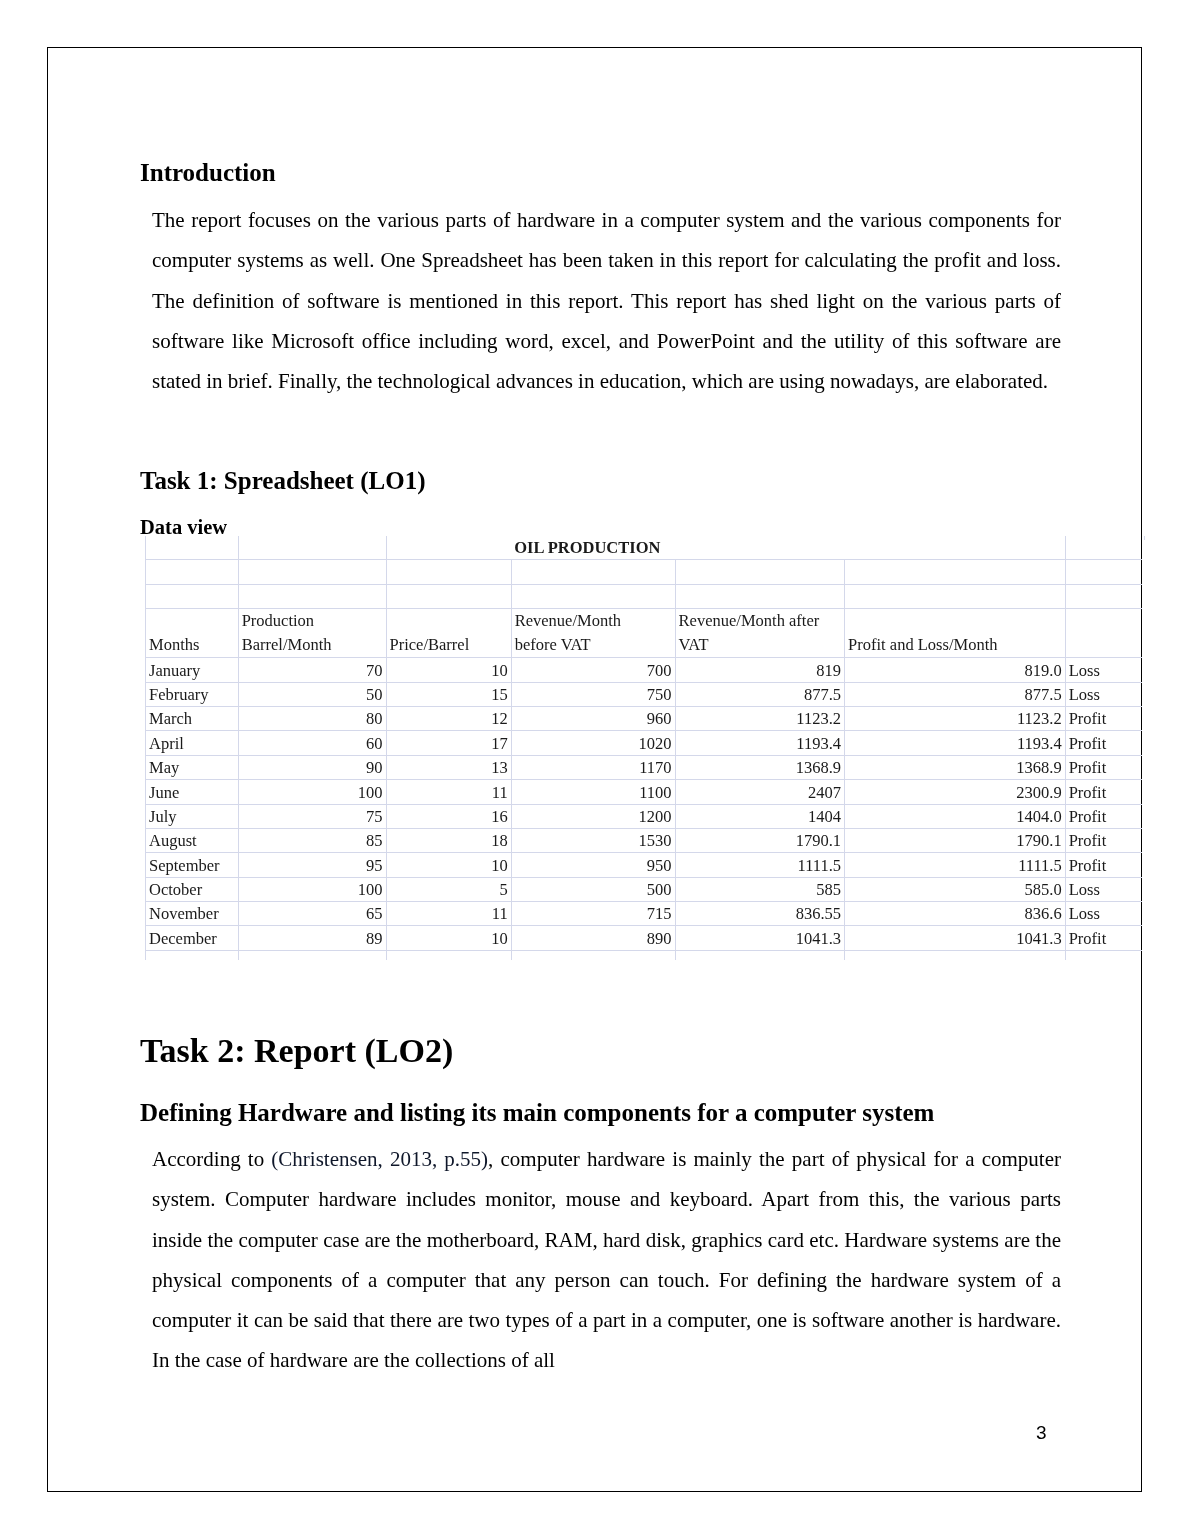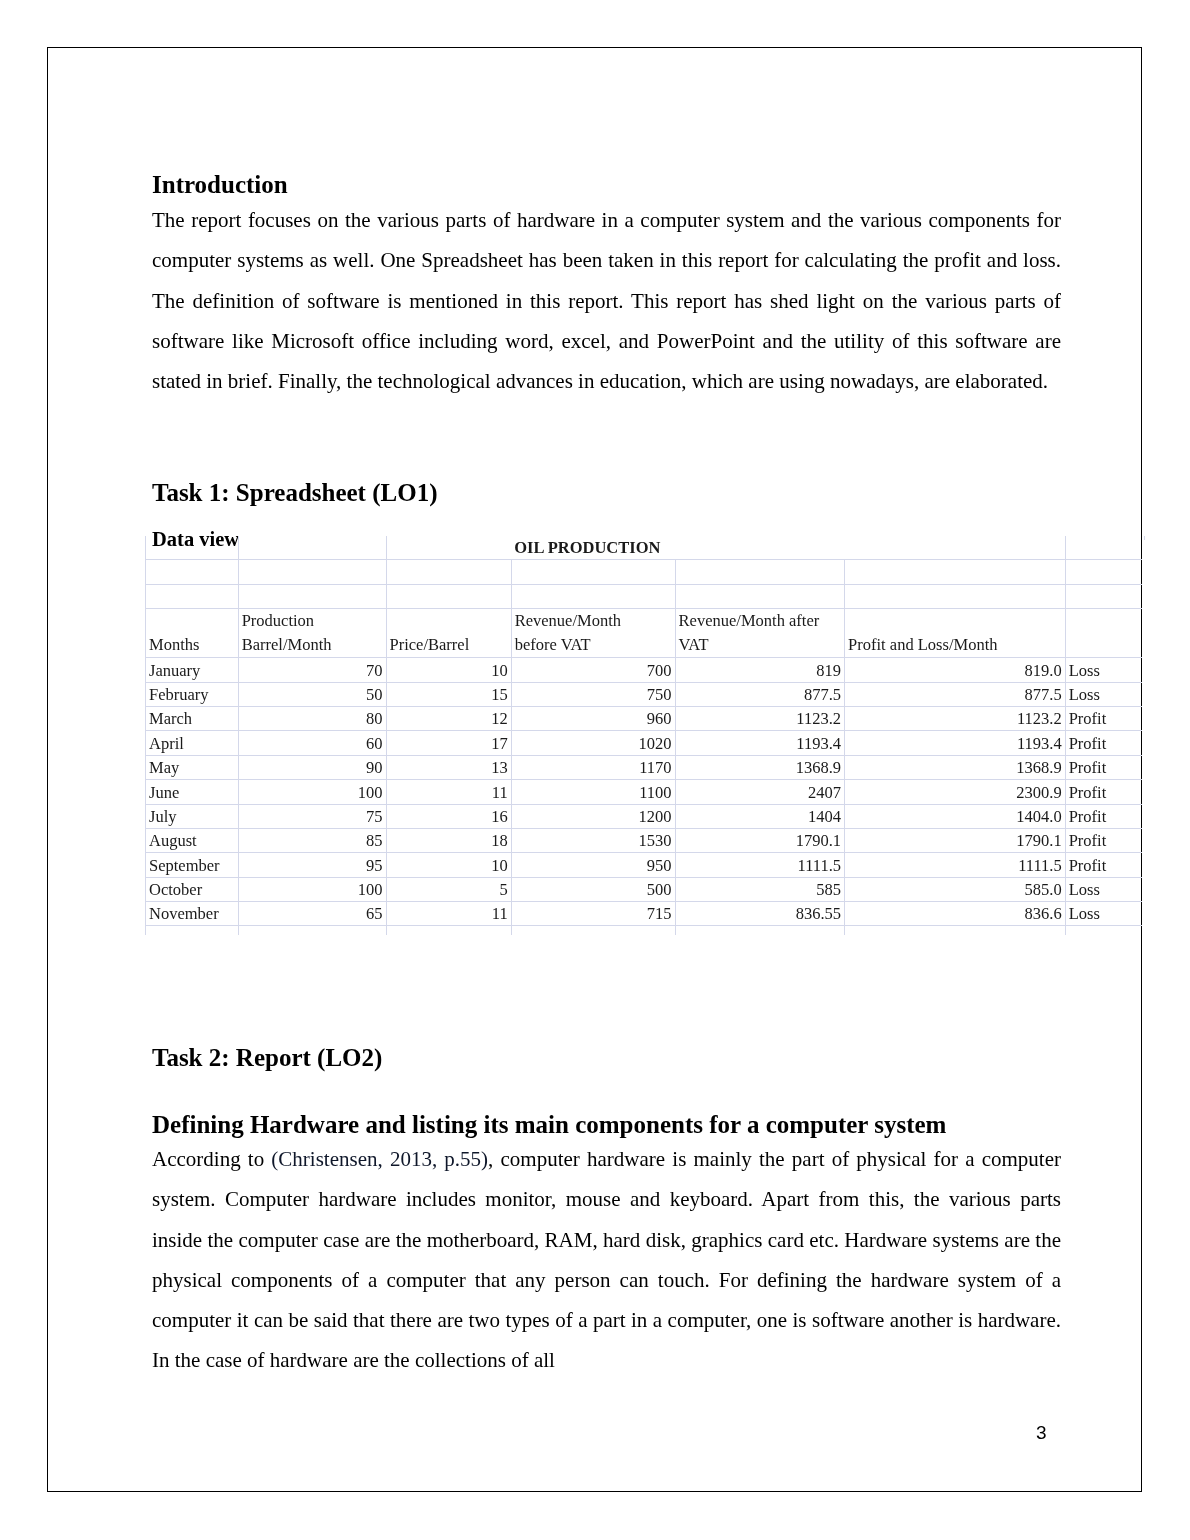--- a/index.html
+++ b/index.html
@@ -5,30 +5,30 @@
   html, body { margin: 0; padding: 0; background: #ffffff; }
   body { width: 1190px; height: 1540px; position: relative; overflow: hidden; }
   .page-border {
     position: absolute; left: 47px; top: 47px; width: 1095px; height: 1445px;
     border: 1.5px solid #000; box-sizing: border-box;
   }
   .content {
     position: absolute; left: 140px; top: 0; width: 909px;
     font-family: "Liberation Serif", "DejaVu Serif", serif; color: #000;
   }
-  h1, h2, h3 { margin: 12px; font-family: "Liberation Serif", serif; font-weight: bold; }
+  h1, h2, h3 { margin: 0; font-family: "Liberation Serif", serif; font-weight: bold; }
   .h-intro { position: absolute; top: 159px; font-size: 25px; left: 0; white-space: nowrap; }
   .para {
     position: absolute; left: 12px; width: 909px; font-size: 21px; line-height: 40.3px;
     text-align: justify; text-align-last: left; margin: 0;
   }
   .para-intro { top: 200px; }
   .h-task1 { position: absolute; top: 467px; font-size: 25px; white-space: nowrap; }
   .h-dataview { position: absolute; top: 516px; font-size: 20.5px; white-space: nowrap; }
-  .h-task2 { position: absolute; top: 1032px; font-size: 25px; white-space: nowrap; }
+  .h-task2 { position: absolute; top: 1032px; font-size: 34px; white-space: nowrap; }
   .h-hardware { position: absolute; top: 1099px; font-size: 25px; white-space: nowrap; }
   .para-hw { top: 1139px; }
   .citation { color: #0f172a; }
 
   
   .sheet {
     position: absolute; left: 145px; top: 536px; width: 1000px; height: 450px;
     font-family: Liberation Serif, serif; font-size: 16.5px;
     color: #1a1a1a; overflow: hidden;
   }
@@ -231,20 +231,29 @@
         </tr>
         <tr>
           <td>November</td>
           <td class="num">65</td>
           <td class="num">11</td>
           <td class="num">715</td>
           <td class="num">836.55</td>
           <td class="num">836.6</td>
           <td>Loss</td>
         </tr>
+        <tr>
+          <td>December</td>
+          <td class="num">89</td>
+          <td class="num">10</td>
+          <td class="num">890</td>
+          <td class="num">1041.3</td>
+          <td class="num">1041.3</td>
+          <td>Profit</td>
+        </tr>
         <tr class="tail">
           <td></td>
           <td></td>
           <td></td>
           <td></td>
           <td></td>
           <td></td>
           <td></td>
         </tr>
       </tbody>

